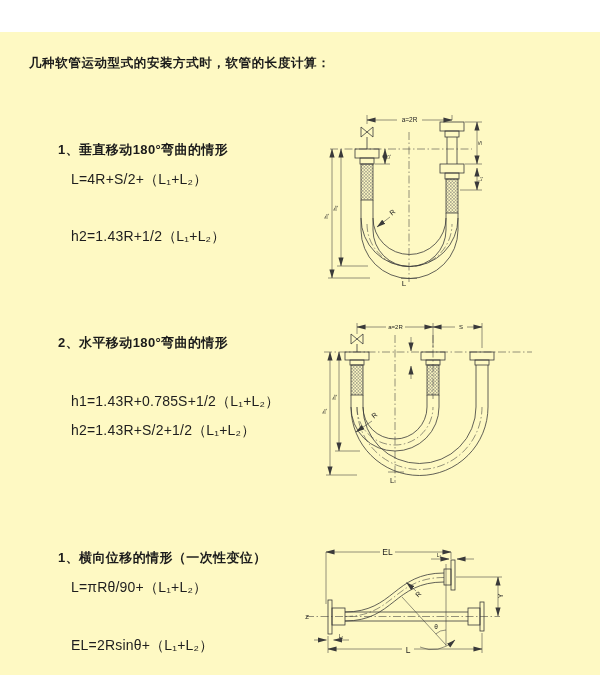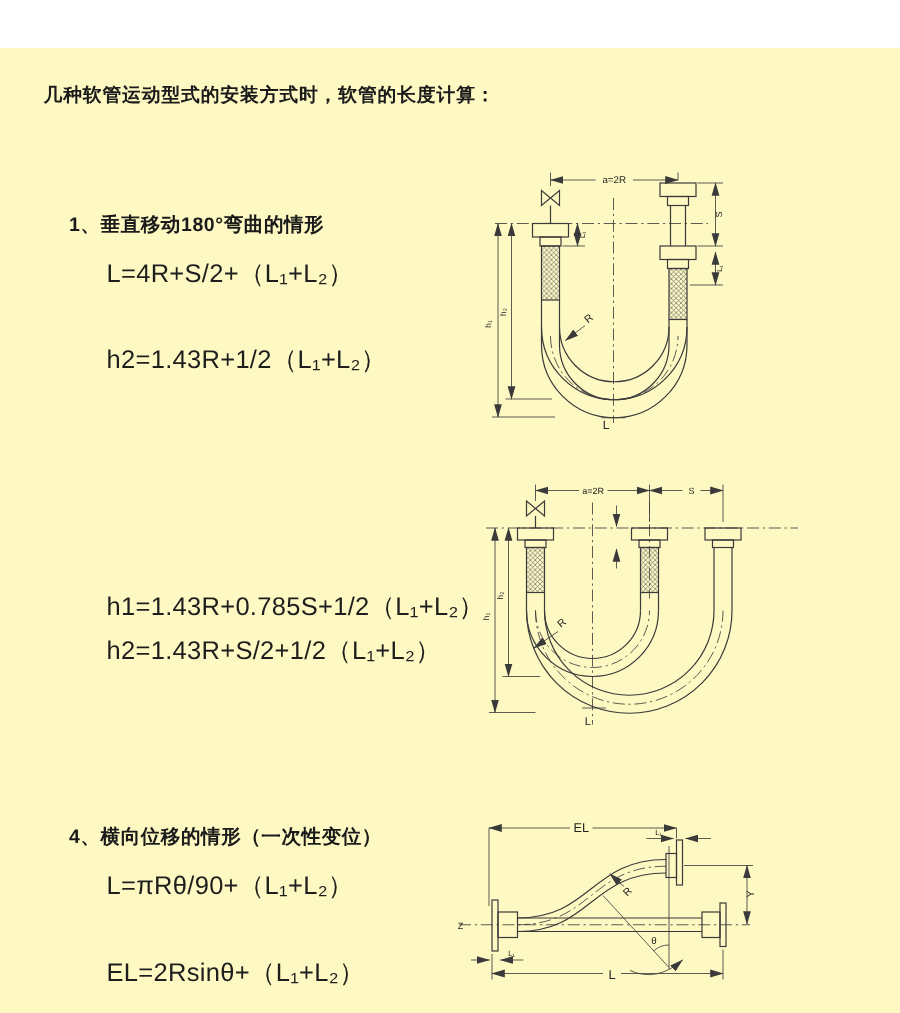--- a/index.html
+++ b/index.html
@@ -7,26 +7,26 @@
     position:relative; width:600px; height:675px; background:#fef9c3;
     font-family:"Liberation Sans","DejaVu Sans",sans-serif; color:#1b1b1b;
     overflow:hidden;
     margin-top:32px;
   }
   .title {
     position:absolute; left:29px; top:23px;
     font-size:12.5px; font-weight:bold; letter-spacing:0.6px;
   }
   .heading {
-    position:absolute; left:46px;
+    position:absolute; left:58px;
     font-size:13px; font-weight:bold; letter-spacing:0.4px;
   }
   .formula {
     position:absolute; left:71px;
-    font-size:17px; letter-spacing:0.2px; color:#1e1e1e;text-align:center;
+    font-size:14px; letter-spacing:0.2px; color:#1e1e1e;text-align:center;
   }
   .dwg { position:absolute; }
   .dwg text { font-family:"Liberation Sans","DejaVu Sans",sans-serif; }
   .bottom-strip {
     position:absolute; left:0; bottom:0; width:100%; height:6px; background:#cdcdcd;
   }
 </style>
 </head>
 <body>
 
@@ -107,20 +107,21 @@
         <text transform="rotate(-90 27 102)" x="27" y="102" font-size="5.5">h₂</text>
         <text transform="rotate(-90 80 50.5)" x="80" y="50.5" font-size="5">L₁</text>
         <text transform="rotate(-90 171.5 37)" x="171.5" y="37" font-size="6">S</text>
         <text transform="rotate(-90 171.5 73)" x="171.5" y="73" font-size="5">L₁</text>
         <text transform="rotate(-40 84 108)" x="84" y="108" font-size="7">R</text>
         <text x="94" y="180" font-size="8">L</text>
       </g>
     </g>
   </svg>
 
+  <div class="heading" style="top:302px">2、水平移动180°弯曲的情形</div>
   <div class="formula" style="top:361px">h1=1.43R+0.785S+1/2（L₁+L₂）</div>
   <div class="formula" style="top:390px">h2=1.43R+S/2+1/2（L₁+L₂）</div>
 
   <svg class="dwg" style="left:312px;top:287px" width="285" height="170" viewBox="0 0 285 170">
     <defs>
       <marker id="ar2" viewBox="0 0 8 6" refX="7.6" refY="3" markerWidth="9" markerHeight="7" orient="auto-start-reverse" markerUnits="userSpaceOnUse">
         <path d="M8,3 L0,0.7 L0,5.3 Z" fill="#3a3a3a"></path>
       </marker>
       <pattern id="ht2" width="3.2" height="3.2" patternUnits="userSpaceOnUse">
         <path d="M0,0 L3.2,3.2 M3.2,0 L0,3.2" stroke="#666" stroke-width="0.45"></path>
@@ -186,21 +187,21 @@
         <text x="83.5" y="10.3" font-size="6">a=2R</text>
         <text x="149" y="10.3" font-size="6">S</text>
         <text transform="rotate(-90 14 92)" x="14" y="92" font-size="5.5">h₁</text>
         <text transform="rotate(-90 23.5 78)" x="23.5" y="78" font-size="5.5">h₂</text>
         <text transform="rotate(-40 64 98)" x="64" y="98" font-size="7">R</text>
         <text x="80" y="164" font-size="7.5">L</text>
       </g>
     </g>
   </svg>
 
-  <div class="heading" style="top:517px">4、横向位移的情形（一次性变位）</div>
+  <div class="heading" style="top:517px">1、横向位移的情形（一次性变位）</div>
   <div class="formula" style="top:547px">L=πRθ/90+（L₁+L₂）</div>
   <div class="formula" style="top:605px">EL=2Rsinθ+（L₁+L₂）</div>
 
   <svg class="dwg" style="left:298px;top:502px" width="300" height="145" viewBox="0 0 300 145">
     <defs>
       <marker id="ar3" viewBox="0 0 8 6" refX="7.6" refY="3" markerWidth="9" markerHeight="7" orient="auto-start-reverse" markerUnits="userSpaceOnUse">
         <path d="M8,3 L0,0.7 L0,5.3 Z" fill="#3a3a3a"></path>
       </marker>
     </defs>
     <g stroke="#3a3a3a" fill="none" stroke-width="0.8">

